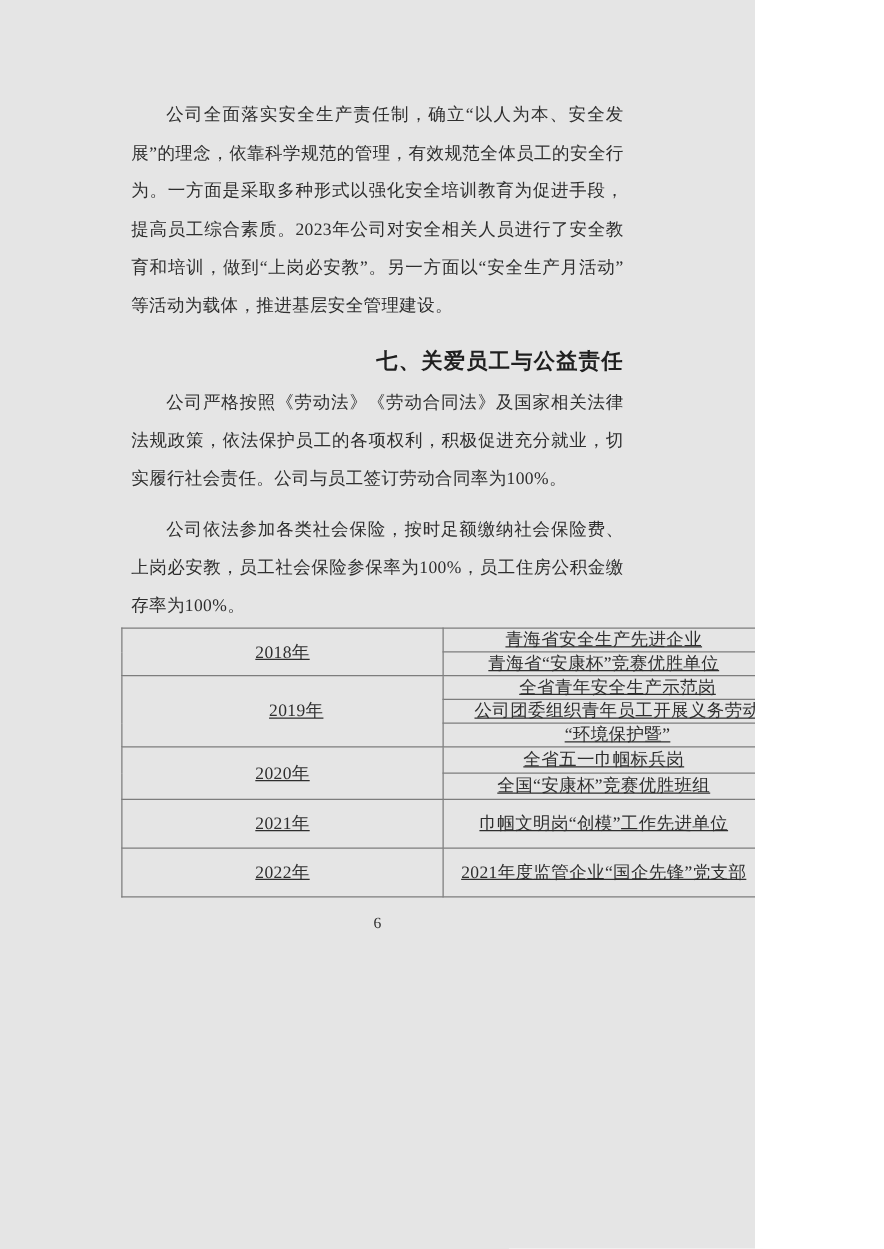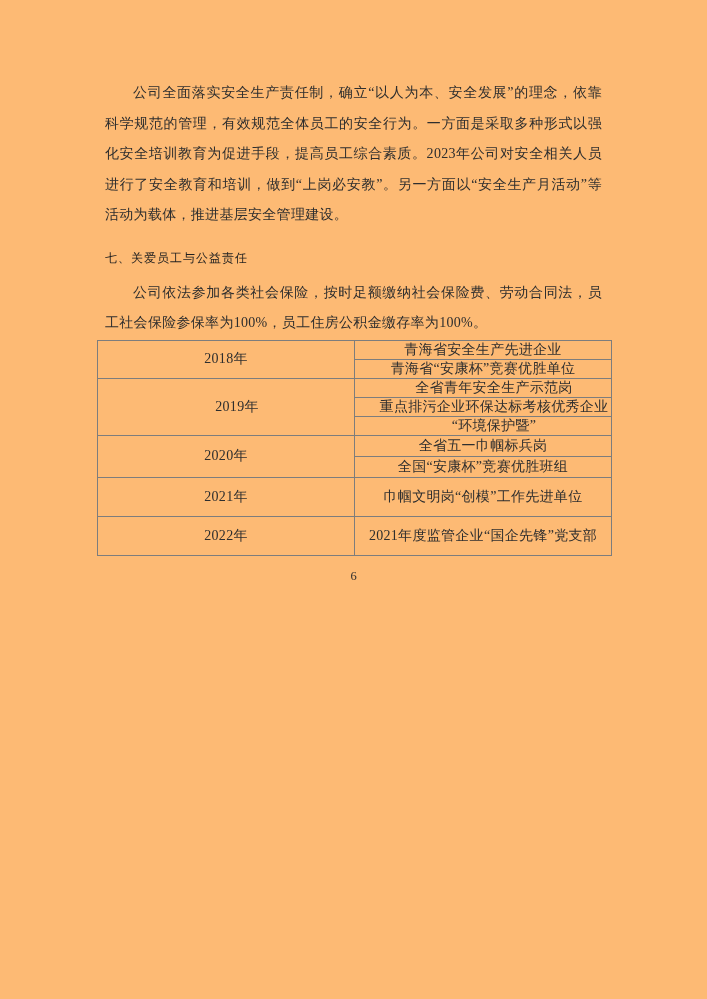--- a/index.html
+++ b/index.html
@@ -1,52 +1,53 @@
 <!DOCTYPE html>
 <html lang="zh"><head>
 <meta charset="utf-8">
 <style>
   * { box-sizing: border-box; }
   html, body { margin: 0; padding: 0; background: #ffffff; }
   .page {
     position: relative;
-    width: 707px;
+    width: 604px;
     height: 999px;
-    background: #fdba74;
+    background: #e5e5e5;
     padding: 78px 105px 0 105px;
     overflow: hidden;
     font-family: "Liberation Serif", "DejaVu Serif", serif;
     color: #2e2e2e;
   }
   p.body-para {
     margin: 0 0 10px 0;
     font-size: 14px;
     line-height: 30.5px;
     text-align: justify;
     text-indent: 2em;
     color: #2e2e2e;
     letter-spacing: 0.3px;
   }
   h2.doc-heading {
     font-family: "Liberation Sans", "DejaVu Sans", sans-serif;
-    font-weight: 400;
-    font-size: 12px;
+    font-weight: 700;
+    font-size: 17px;
     line-height: 31px;
-    text-align: left;
+    text-align: right;
     color: #1f1f1f;
     letter-spacing: 1px;
   }
   h2.h-welfare { margin: 12px 0 4px 0; }
   h2.h-social  { margin: -5px 0 -1px 0; }
 
   table.awards {
     border-collapse: collapse;
     table-layout: fixed;
     width: 515px;
     margin: -9px 0 0 -8px;
+    text-decoration: underline;
   }
   table.awards td {
     border: 1px solid #7d7d7d;
     text-align: center;
     vertical-align: middle;
     font-size: 14px;
     color: #2e2e2e;
     padding: 0 2px;
     letter-spacing: 0.3px;
   }
@@ -66,23 +67,24 @@
 </style>
 </head>
 <body>
 
 <div class="page">
 
   <p class="body-para">公司全面落实安全生产责任制，确立“以人为本、安全发展”的理念，依靠科学规范的管理，有效规范全体员工的安全行为。一方面是采取多种形式以强化安全培训教育为促进手段，提高员工综合素质。2023年公司对安全相关人员进行了安全教育和培训，做到“上岗必安教”。另一方面以“安全生产月活动”等活动为载体，推进基层安全管理建设。</p>
 
   <h2 class="doc-heading h-welfare">七、关爱员工与公益责任</h2>
 
+  <p class="body-para">公司严格按照《劳动法》《劳动合同法》及国家相关法律法规政策，依法保护员工的各项权利，积极促进充分就业，切实履行社会责任。公司与员工签订劳动合同率为100%。</p>
 
 
-  <p class="body-para">公司依法参加各类社会保险，按时足额缴纳社会保险费、劳动合同法，员工社会保险参保率为100%，员工住房公积金缴存率为100%。</p>
+  <p class="body-para">公司依法参加各类社会保险，按时足额缴纳社会保险费、上岗必安教，员工社会保险参保率为100%，员工住房公积金缴存率为100%。</p>
 
 
 
 
   <table class="awards">
     <colgroup>
       <col style="width:50%">
       <col style="width:50%">
     </colgroup>
     <tbody id="awards-body">
@@ -91,21 +93,21 @@
           <td>青海省安全生产先进企业</td>
         </tr>
         <tr class="group-0">
           <td>青海省“安康杯”竞赛优胜单位</td>
         </tr>
         <tr class="group-1">
           <td rowspan="3">2019年</td>
           <td>全省青年安全生产示范岗</td>
         </tr>
         <tr class="group-1">
-          <td>重点排污企业环保达标考核优秀企业</td>
+          <td>公司团委组织青年员工开展义务劳动</td>
         </tr>
         <tr class="group-1">
           <td>“环境保护暨”</td>
         </tr>
         <tr class="group-2">
           <td rowspan="2">2020年</td>
           <td>全省五一巾帼标兵岗</td>
         </tr>
         <tr class="group-2">
           <td>全国“安康杯”竞赛优胜班组</td>

